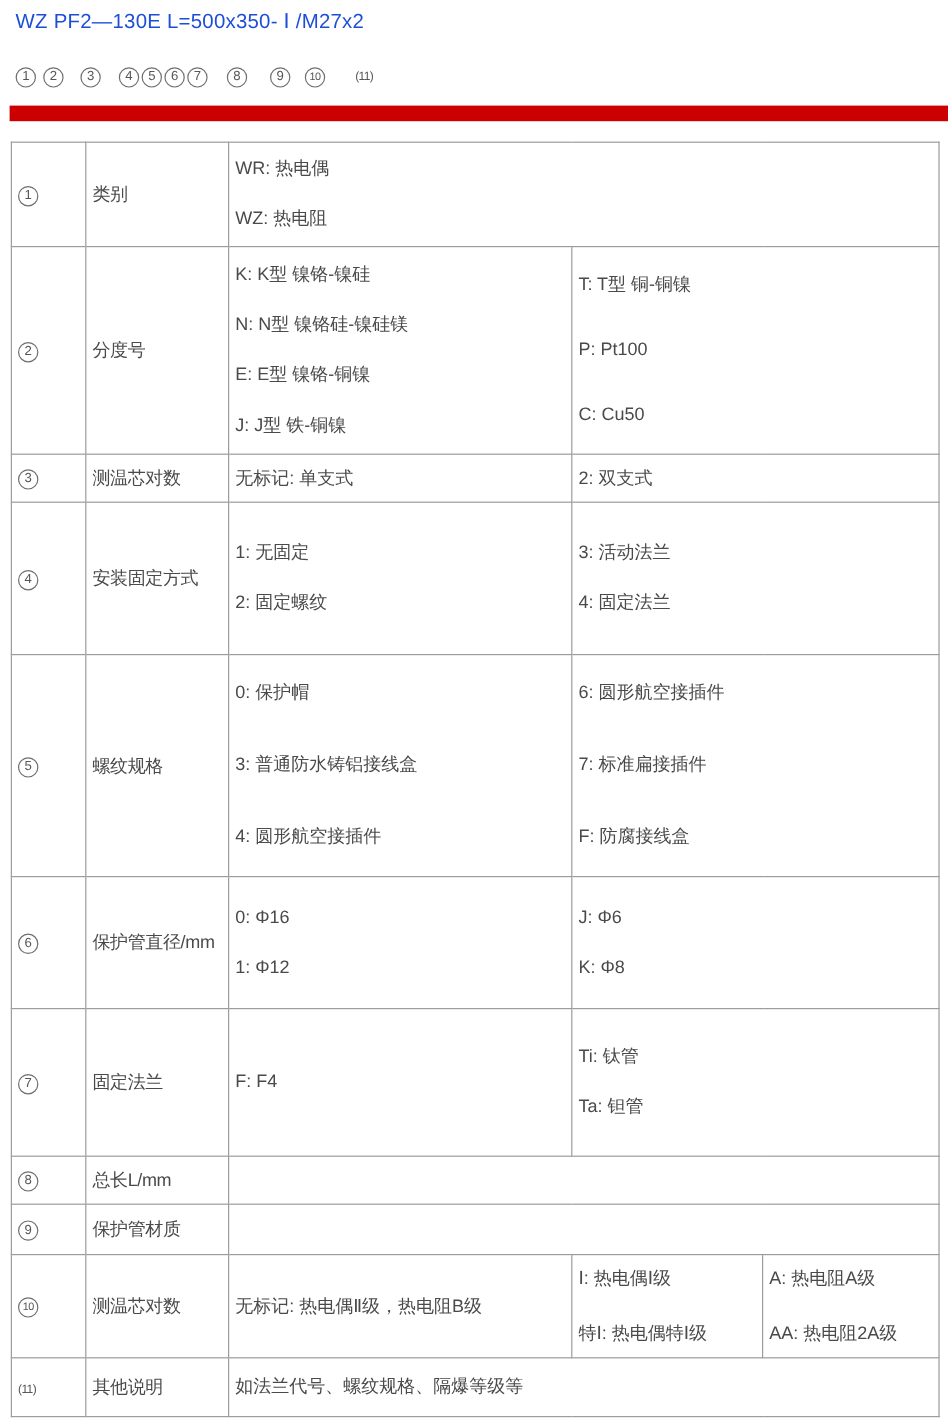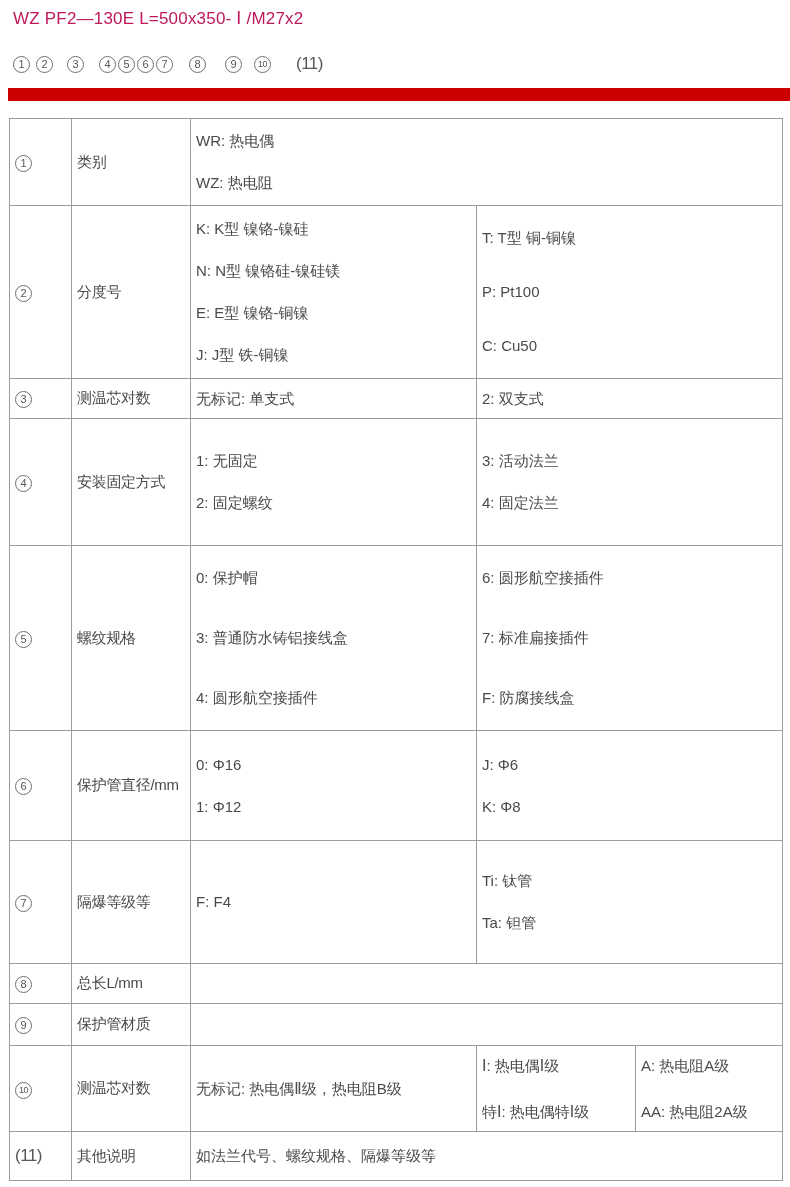--- a/index.html
+++ b/index.html
@@ -3,34 +3,34 @@
 <meta charset="utf-8">
 <style>
   html,body{margin:0;padding:0;background:#ffffff;}
   body{
     width:790px;height:1187px;position:relative;overflow:hidden;
     font-family:"Liberation Sans","DejaVu Sans",sans-serif;
     color:#4a4a4a;
   }
   .title{
     position:absolute;left:13px;top:8px;
-    font-size:17px;color:#be185d;letter-spacing:.2px;white-space:pre;
+    font-size:17px;color:#1d4ed8;letter-spacing:.2px;white-space:pre;
   }
   .markers{
     position:absolute;left:13px;top:54px;height:20px;
     display:flex;align-items:center;
   }
   .circ{
     display:inline-flex;justify-content:center;align-items:center;
     width:17px;height:17px;box-sizing:border-box;flex:none;
     border:1px solid #6f6f6f;border-radius:50%;
     font-size:11px;line-height:1;color:#565656;
   }
   .circ.n10{font-size:9px;letter-spacing:-.5px;}
-  .pnum{font-size:17px;color:#565656;letter-spacing:-.5px;}
+  .pnum{font-size:10px;color:#565656;letter-spacing:-.5px;}
   .markers > *:nth-child(2){margin-left:6px}
   .markers > *:nth-child(3){margin-left:14px}
   .markers > *:nth-child(4){margin-left:15px}
   .markers > *:nth-child(5){margin-left:2px}
   .markers > *:nth-child(6){margin-left:2px}
   .markers > *:nth-child(7){margin-left:2px}
   .markers > *:nth-child(8){margin-left:16px}
   .markers > *:nth-child(9){margin-left:19px}
   .markers > *:nth-child(10){margin-left:12px}
   .markers > *:nth-child(11){margin-left:25px}
@@ -163,21 +163,21 @@
           <div class="line">0: Φ16</div>
           <div class="line">1: Φ12</div>
         </td>
     <td class="cright" colspan="2">
           <div class="line">J: Φ6</div>
           <div class="line">K: Φ8</div>
         </td>
   </tr>
   <tr class="r7">
     <td class="cnum"><span class="circ">7</span></td>
-    <td class="clabel">隔爆等级等</td>
+    <td class="clabel">固定法兰</td>
     <td>
           <div class="line">F: F4</div>
         </td>
     <td class="cright" colspan="2">
           <div class="line">Ti: 钛管</div>
           <div class="line">Ta: 钽管</div>
         </td>
   </tr>
   <tr class="r8">
     <td class="cnum"><span class="circ">8</span></td>

